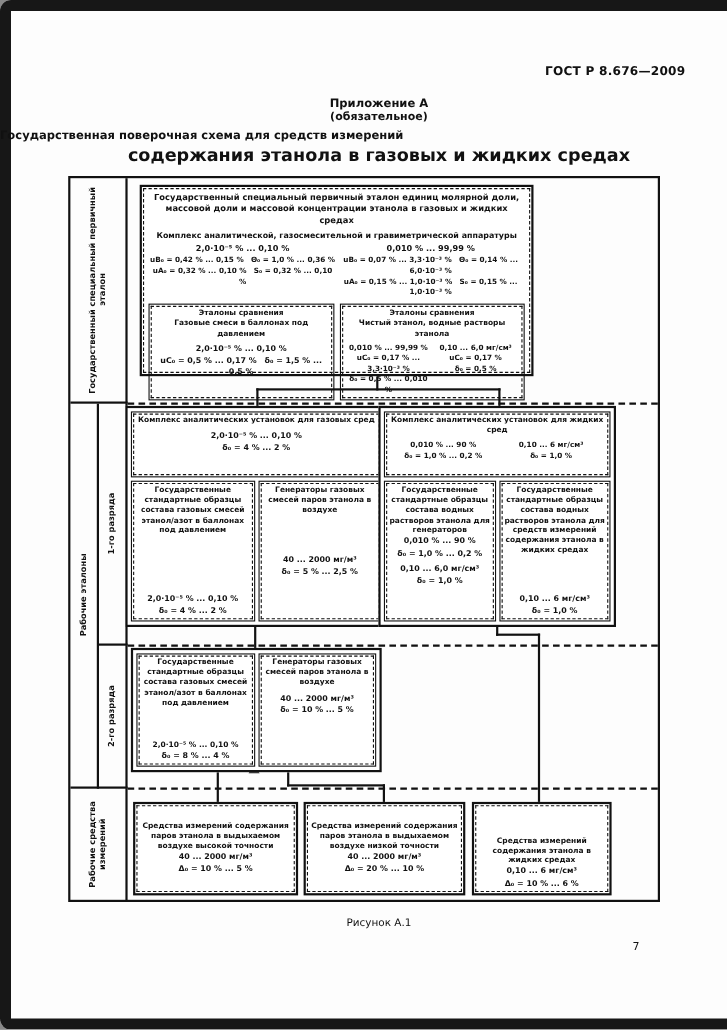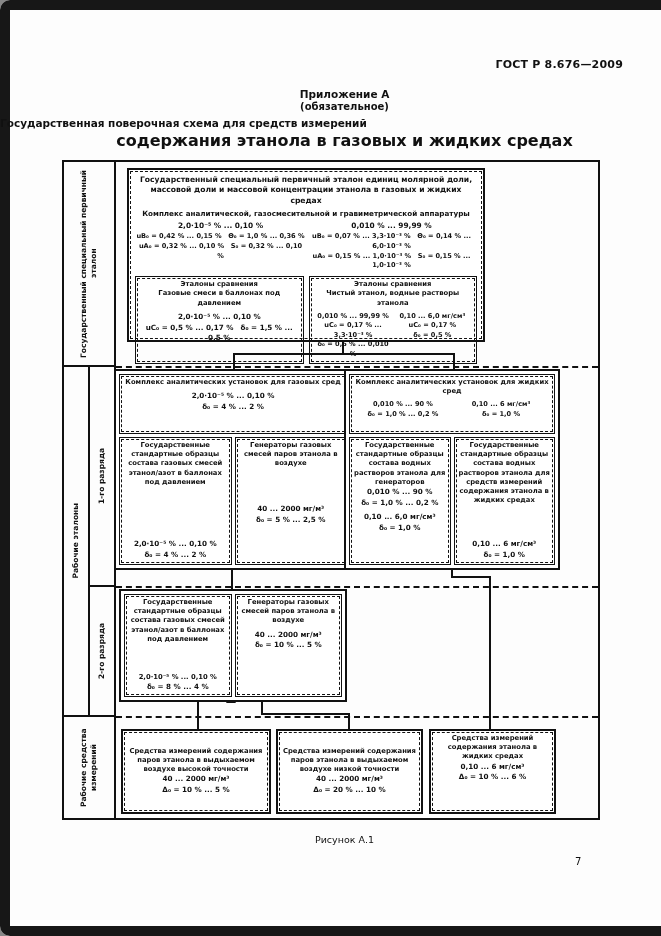--- a/index.html
+++ b/index.html
@@ -241,21 +241,21 @@
     <div class="box" style="left:212px;top:567px;width:147px;height:85px;">
       <div class="inner"></div>
       <div class="pad" style="justify-content:center;">
         <div class="bt">Средства измерений содержания паров этанола в выдыхаемом воздухе низкой точности</div>
         <div class="bv">40 ... 2000 мг/м³</div>
         <div class="bv">Δ₀ = 20 % ... 10 %</div>
       </div>
     </div>
     <div class="box" style="left:365px;top:567px;width:127px;height:85px;">
       <div class="inner"></div>
-      <div class="pad" style="justify-content:flex-start;">
+      <div class="pad" style="justify-content:flex-end;">
         <div class="bt">Средства измерений содержания этанола в жидких средах</div>
         <div class="bv">0,10 ... 6 мг/см³</div>
         <div class="bv">Δ₀ = 10 % ... 6 %</div>
       </div>
     </div>
 
   </div>
 
   <div class="abs figcap">Рисунок А.1</div>
   <div class="abs pageno">7</div>

